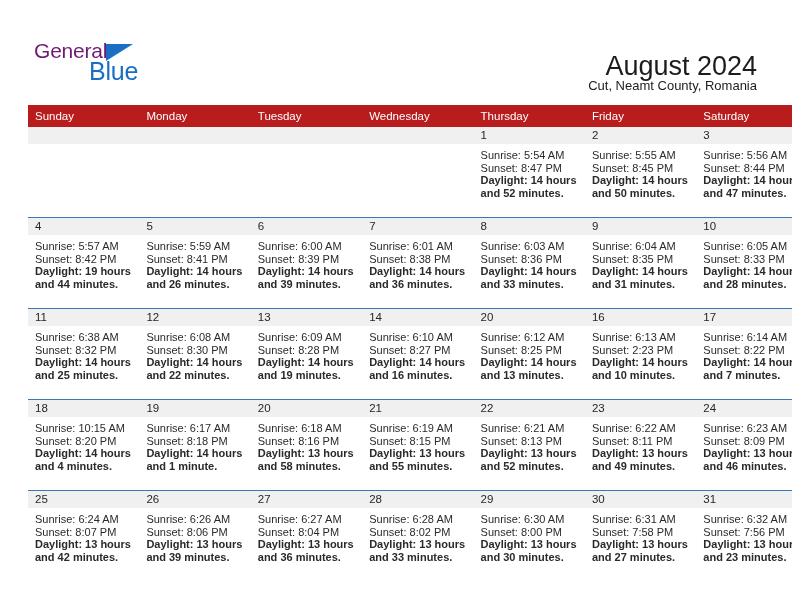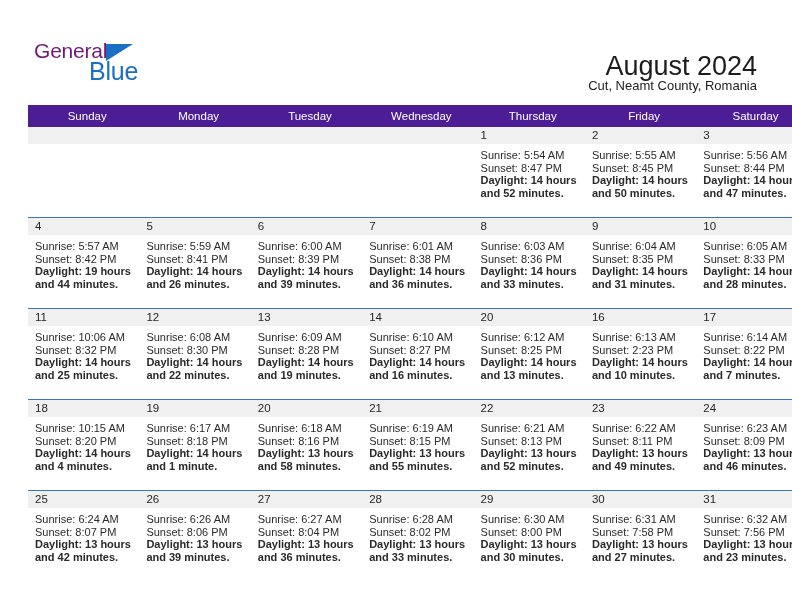--- a/index.html
+++ b/index.html
@@ -93,25 +93,25 @@
     left: 28px;
     top: 105px;
     width: 731px;
   }
   table.cal {
     border-collapse: collapse;
     table-layout: fixed;
     width: 731px;
   }
   table.cal th {
-    background: #4c1d95;
+    background: #b91c1c;
     color: #ffffff;
     font-size: 11.5px;
     font-weight: normal;
-    text-align: center;
+    text-align: left;
     padding: 5px 0 5px 7px;
     height: 11px;
     border: none;
     width: 104.4px;
   }
   td.day {
     vertical-align: top;
     padding: 0;
     border: none;
     border-top: 1.6px solid #3b76b8;
@@ -267,21 +267,21 @@
                 <div>Sunrise: 6:05 AM</div>
                 <div>Sunset: 8:33 PM</div>
                 <div class="dl">Daylight: 14 hours and 28 minutes.</div>
               </div>
             </td>
           </tr>
           <tr>
             <td class="day">
               <div class="daynum-band">11</div>
               <div class="info">
-                <div>Sunrise: 10:06 AM</div>
+                <div>Sunrise: 6:38 AM</div>
                 <div>Sunset: 8:32 PM</div>
                 <div class="dl">Daylight: 14 hours and 25 minutes.</div>
               </div>
             </td>
             <td class="day">
               <div class="daynum-band">12</div>
               <div class="info">
                 <div>Sunrise: 6:08 AM</div>
                 <div>Sunset: 8:30 PM</div>
                 <div class="dl">Daylight: 14 hours and 22 minutes.</div>

